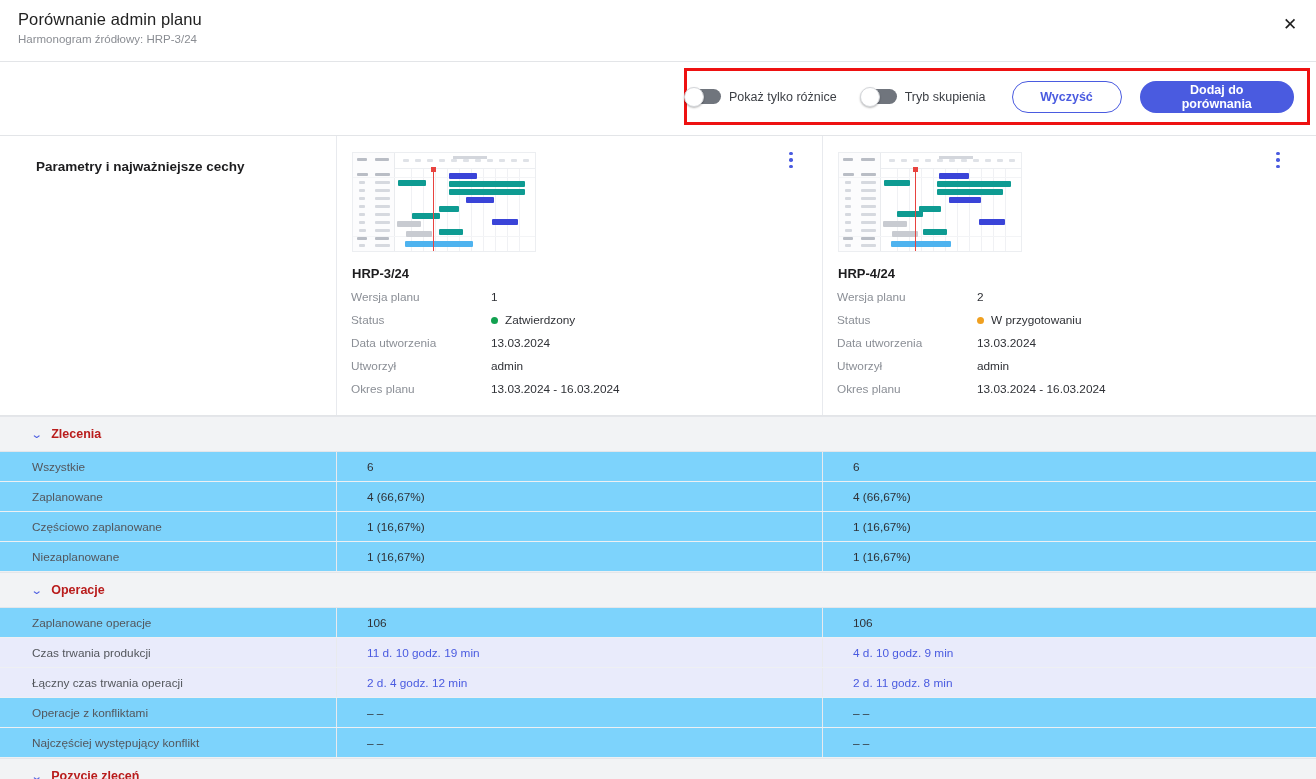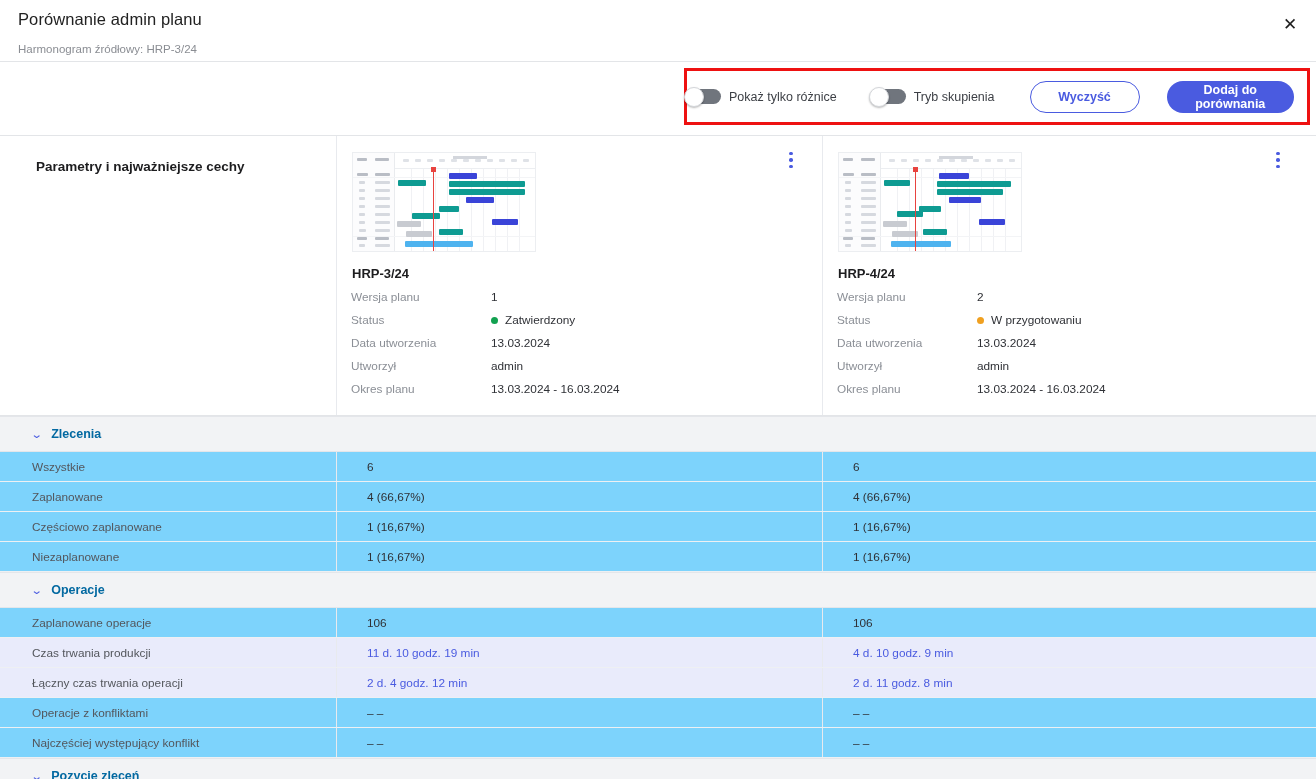--- a/index.html
+++ b/index.html
@@ -22,21 +22,21 @@
   .title {
     font-size: 16.5px;
     font-weight: 400;
     color: #222;
     letter-spacing: .1px;
     line-height: 20px;
   }
   .subtitle {
     font-size: 11.5px;
     color: #8a8d93;
-    margin-top: 13px;
+    margin-top: 3px;
     line-height: 14px;
   }
   .close-btn {
     position: absolute;
     right: 12px; top: 10px;
     width: 28px; height: 28px;
     display: flex; align-items: center; justify-content: center;
     font-size: 17px; color: #1f1f1f;
     cursor: pointer; font-weight: 400;
     line-height: 1;
@@ -52,21 +52,21 @@
   .toolbar-highlight {
     position: absolute;
     left: 684px; top: 6px;
     width: 626px; height: 57px;
     border: 3px solid #ee1111;
     background: #fff;
     display: flex;
     align-items: center;
     justify-content: flex-end;
     padding-right: 13px;
-    gap: 13px;
+    gap: 4px;
   }
   .toggle-wrap {
     display: flex; align-items: center;
     gap: 8px; cursor: pointer;
     margin-right: 22px;
   }
   .toggle {
     position: relative;
     width: 34px; height: 15px;
     border-radius: 8px;
@@ -232,21 +232,21 @@
     display: flex; align-items: center;
     padding-left: 32px;
     gap: 10px;
     cursor: pointer;
   }
   .chev {
     color: #4a5be0; font-size: 11px; line-height: 1;
     transform: scaleX(1.35); display: inline-block;
   }
   .section-title {
-    font-size: 12.5px; font-weight: 700; color: #0369a1;
+    font-size: 12.5px; font-weight: 700; color: #b91c1c;
   }
 
   
   .drow {
     display: flex;
     height: 30px;
     border-bottom: 1px solid #eef0f3;
     background: #7dd3fc;
   }
   .drow.diff { background: #e9ebfb; }

